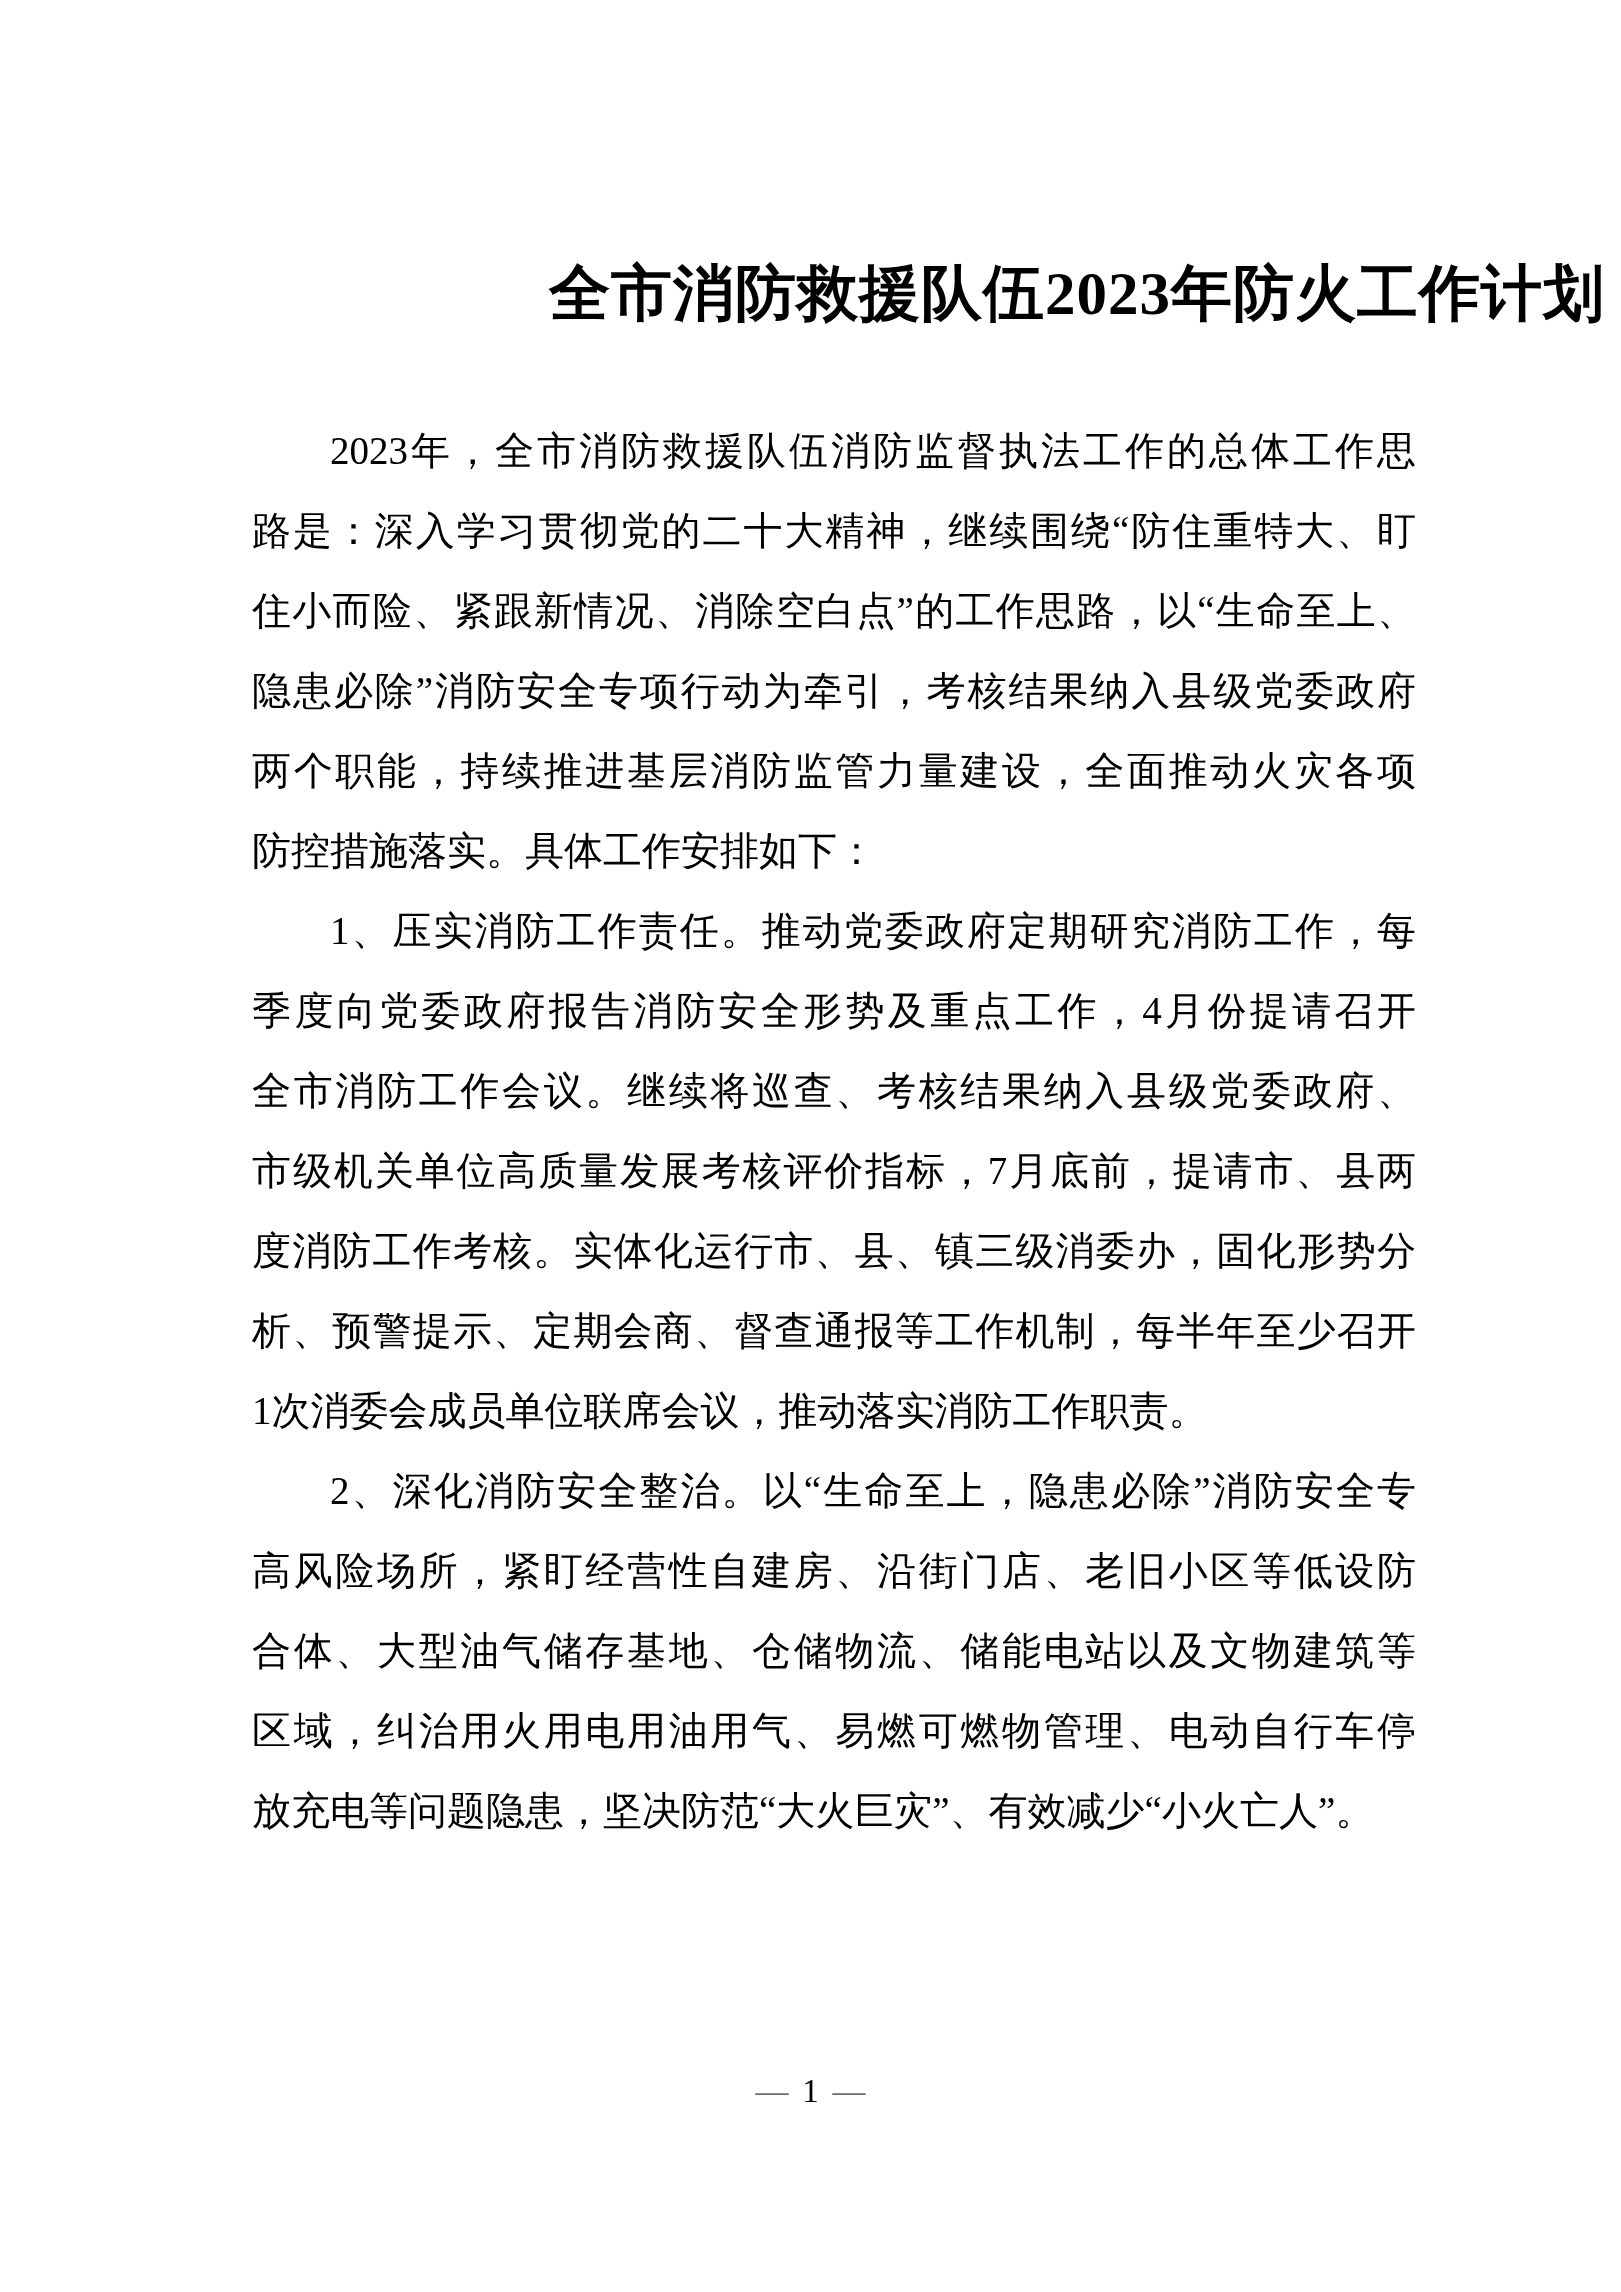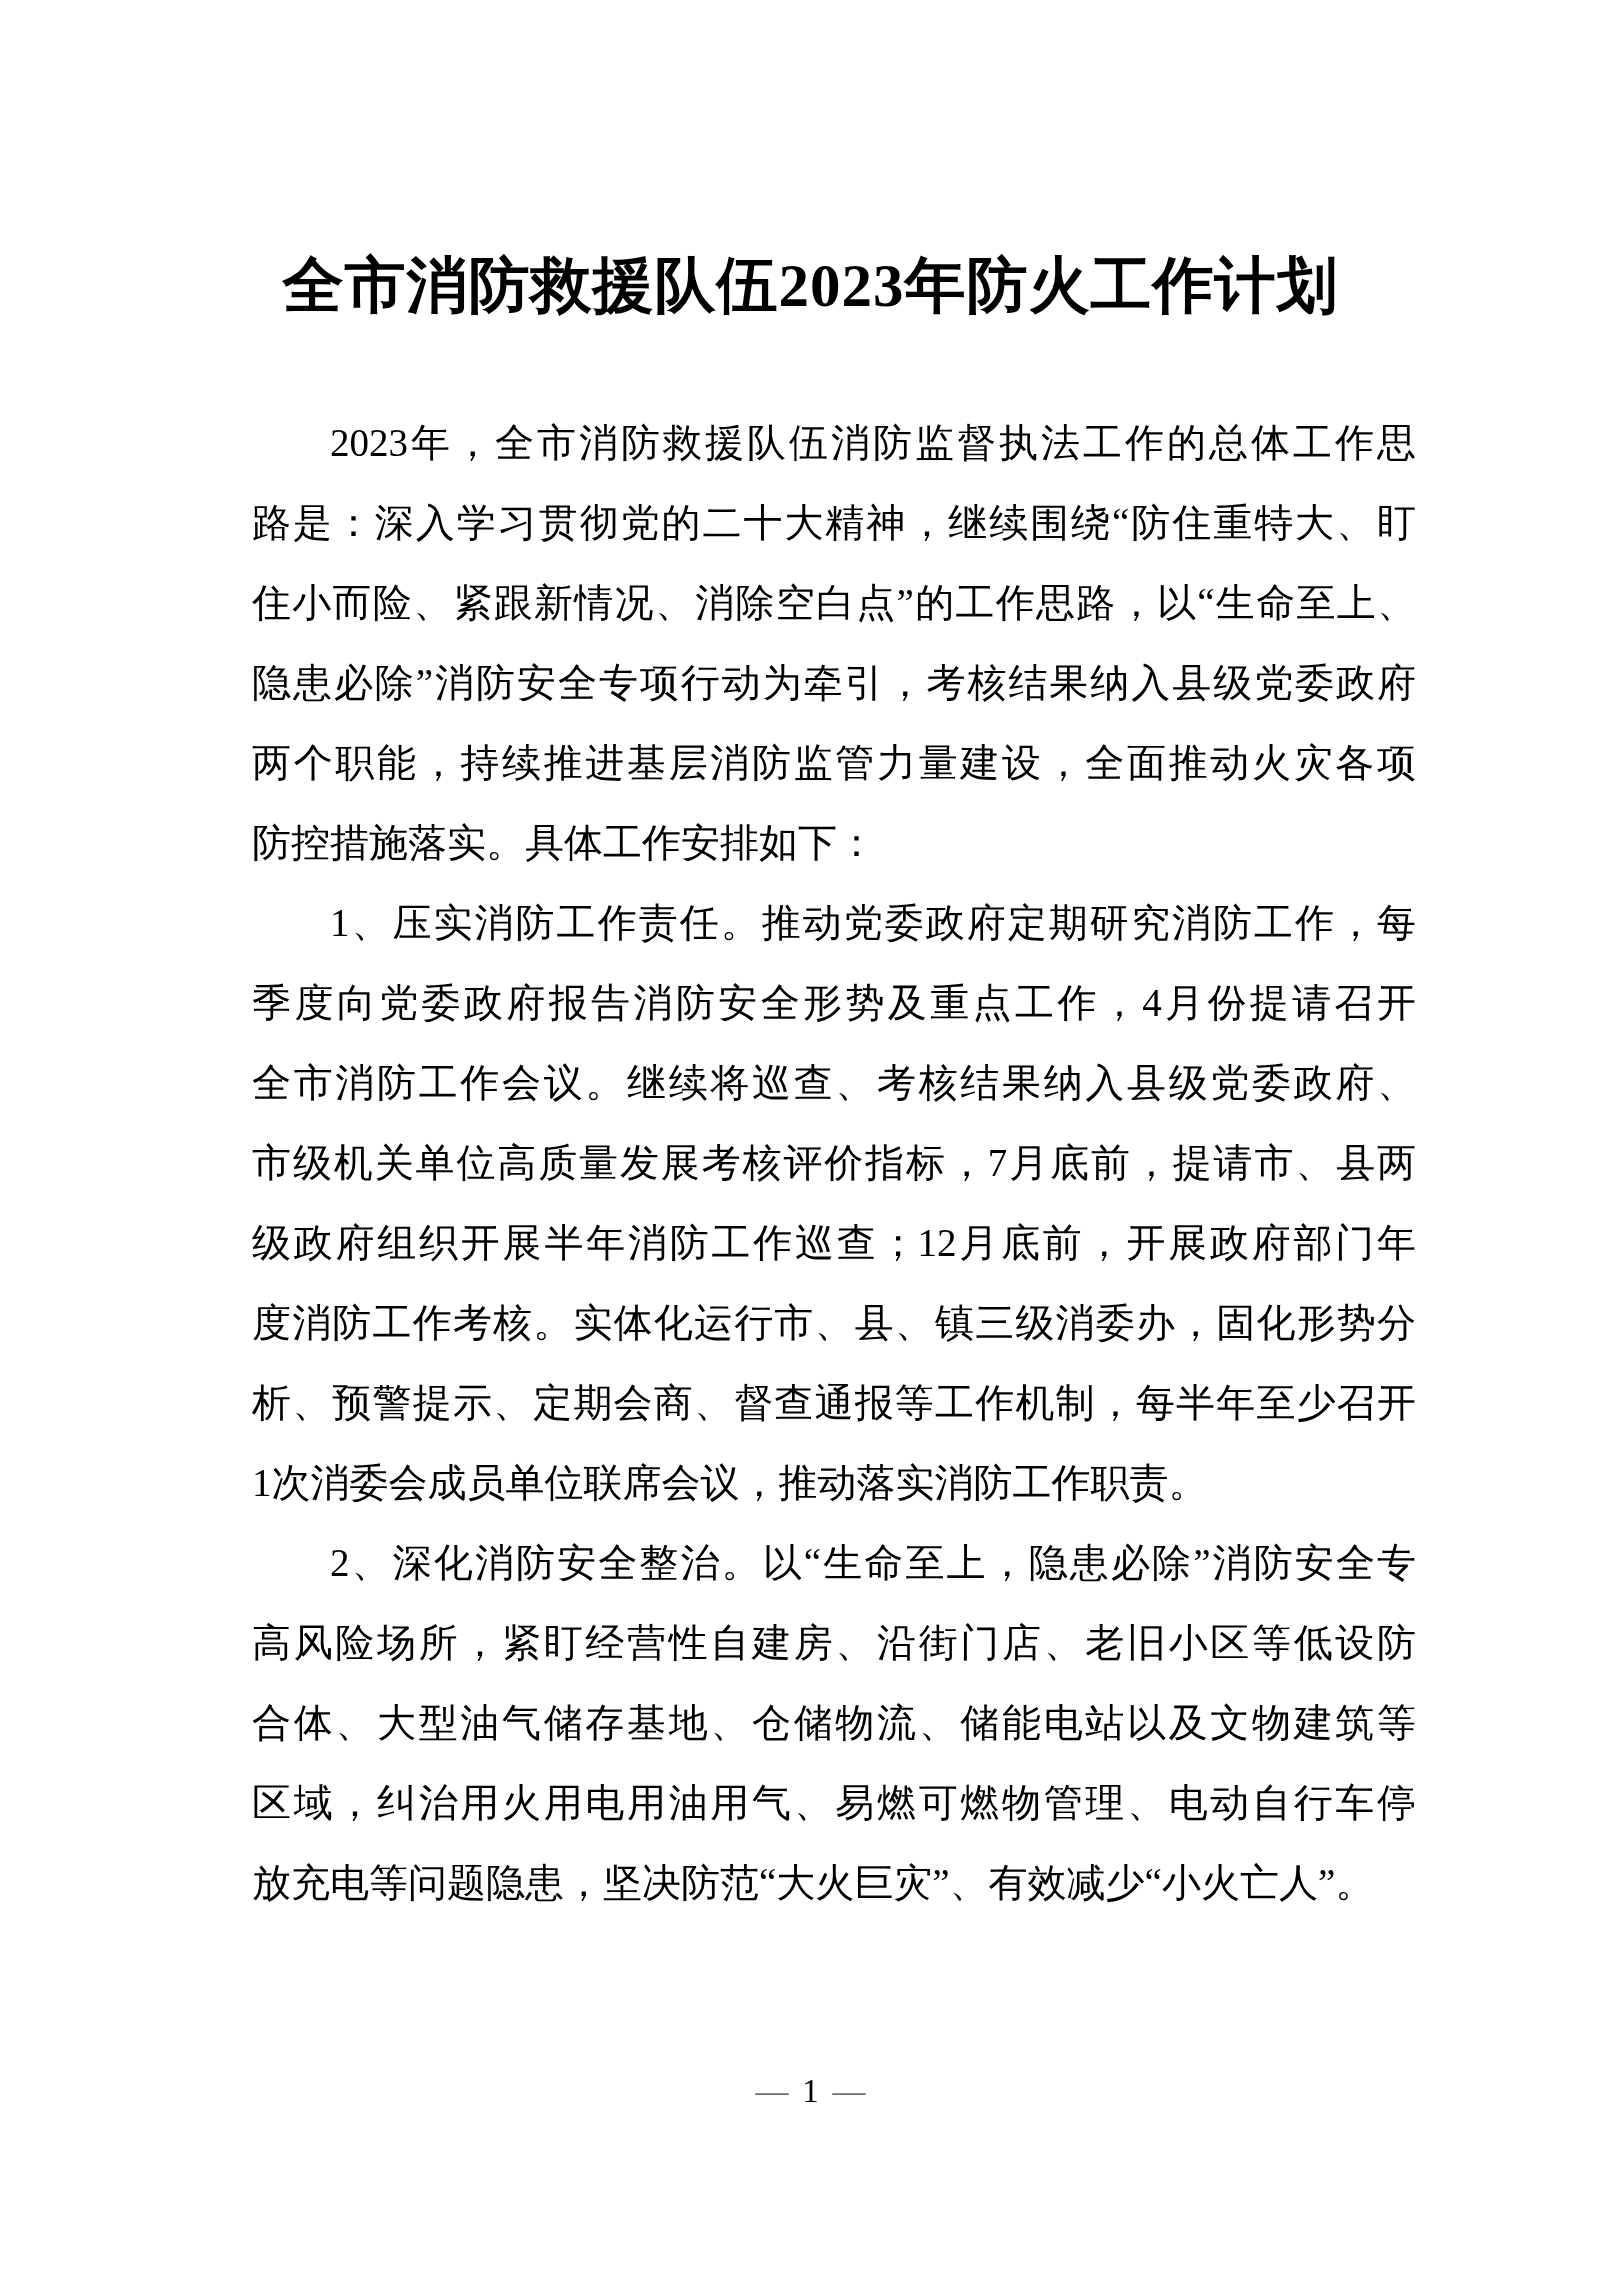--- a/index.html
+++ b/index.html
@@ -10,26 +10,26 @@
   .page {
     position: relative;
     width: 1621px;
     height: 2293px;
     background: #ffffff;
     overflow: hidden;
     color: #000000;
     font-family: "Liberation Serif", serif;
   }
   .title {
-    margin: 8px;
+    margin: 16px;
     padding-top: 237px;
     font-size: 61px;
     line-height: 82px;
     font-weight: 700;
-    text-align: center;
+    text-align: right;
     letter-spacing: 1px;
   }
   .body {
     margin-left: 208px;
     margin-top: 76px;
     width: 1208px;
     font-size: 39px;
     line-height: 80px;
   }
   .line {
@@ -74,21 +74,20 @@
     <div class="line">路是：深入学习贯彻党的二十大精神，继续围绕“防住重特大、盯</div>
     <div class="line">住小而险、紧跟新情况、消除空白点”的工作思路，以“生命至上、</div>
     <div class="line">隐患必除”消防安全专项行动为牵引，考核结果纳入县级党委政府</div>
     <div class="line">两个职能，持续推进基层消防监管力量建设，全面推动火灾各项</div>
     <div class="line plain">防控措施落实。具体工作安排如下：</div>
 
     <div class="line ind">1、压实消防工作责任。推动党委政府定期研究消防工作，每</div>
     <div class="line">季度向党委政府报告消防安全形势及重点工作，4月份提请召开</div>
     <div class="line">全市消防工作会议。继续将巡查、考核结果纳入县级党委政府、</div>
     <div class="line">市级机关单位高质量发展考核评价指标，7月底前，提请市、县两</div>
-    <div class="line">级政府组织开展半年消防工作巡查；12月底前，开展政府部门年</div>
     <div class="line">度消防工作考核。实体化运行市、县、镇三级消委办，固化形势分</div>
     <div class="line">析、预警提示、定期会商、督查通报等工作机制，每半年至少召开</div>
     <div class="line plain">1次消委会成员单位联席会议，推动落实消防工作职责。</div>
 
     <div class="line ind">2、深化消防安全整治。以“生命至上，隐患必除”消防安全专</div>
     <div class="line">高风险场所，紧盯经营性自建房、沿街门店、老旧小区等低设防</div>
     <div class="line">合体、大型油气储存基地、仓储物流、储能电站以及文物建筑等</div>
     <div class="line">区域，纠治用火用电用油用气、易燃可燃物管理、电动自行车停</div>
     <div class="line plain">放充电等问题隐患，坚决防范“大火巨灾”、有效减少“小火亡人”。</div>
   </div>

